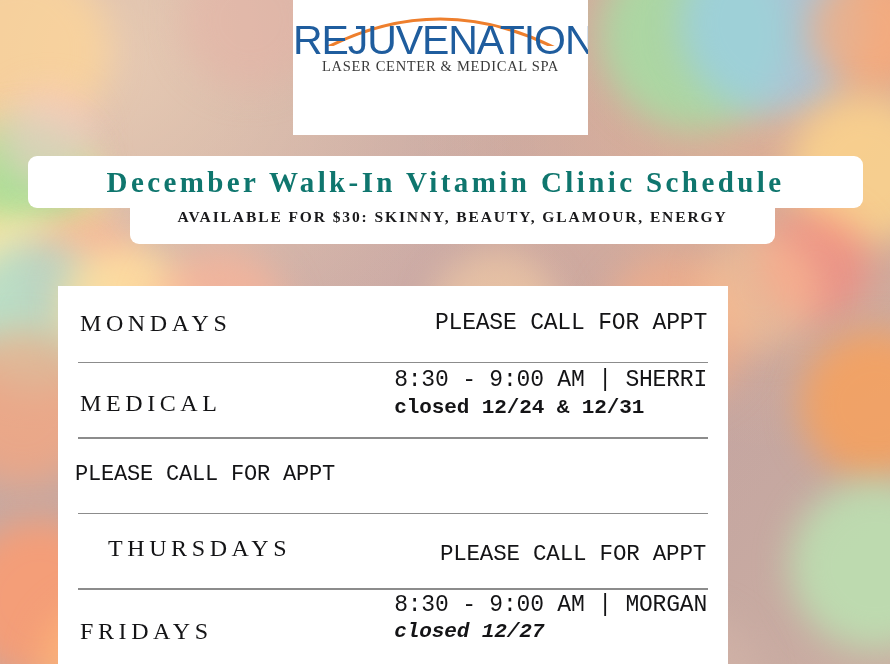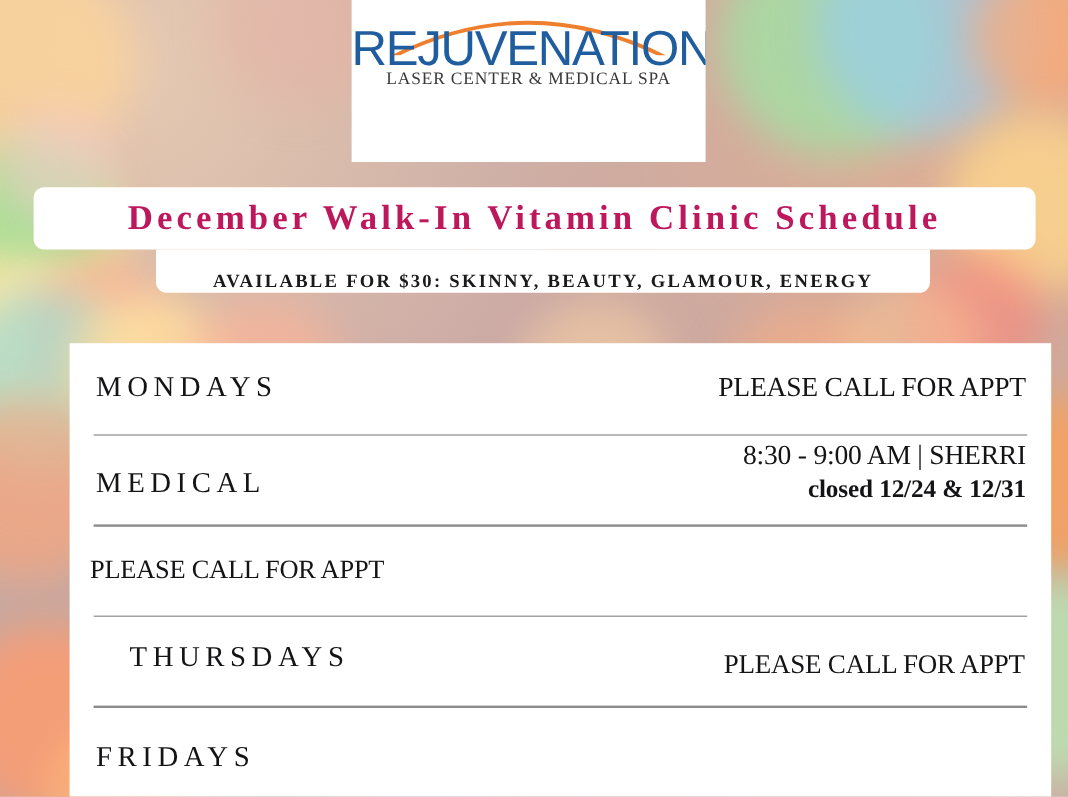--- a/index.html
+++ b/index.html
@@ -77,50 +77,50 @@
     border-radius: 9px;
     display: flex;
     align-items: center;
     justify-content: center;
   }
   #title-text {
     font-family: "Liberation Serif", serif;
     font-size: 29px;
     font-weight: 700;
     letter-spacing: 3.4px;
-    color: #be185d;
+    color: #0f766e;
     white-space: nowrap;
   }
 
   
   #subtitle-banner {
     position: absolute;
     left: 130px; top: 208px;
     width: 645px; height: 36px;
     background: #ffffff;
     border-bottom-left-radius: 9px;
     border-bottom-right-radius: 9px;
     display: flex;
-    align-items: flex-end;
+    align-items: flex-start;
     justify-content: center;
   }
   #subtitle-text {
     font-family: "Liberation Serif", serif;
     font-size: 15.5px;
     font-weight: 700;
     letter-spacing: 1.9px;
     color: #1a1a1c;
     white-space: nowrap;
   }
 
   
   #schedule-card {
     position: absolute;
     left: 58px; top: 286px;
-    width: 818px; height: 378px;
+    width: 670px; height: 378px;
     background: #ffffff;
   }
   #rows {
     position: absolute;
     left: 20px;
     right: 20px;
     top: 0;
     bottom: 0;
     display: flex;
     flex-direction: column;
@@ -142,22 +142,22 @@
   .day {
     font-family: "Liberation Serif", serif;
     font-size: 24px;
     font-weight: 400;
     letter-spacing: 4.6px;
     color: #141416;
     white-space: nowrap;
     padding-left: 2px;
   }
   .detail {
-    font-family: Liberation Serif, serif;
-    text-align: right;
+    font-family: Liberation Mono, monospace;
+    text-align: left;
     white-space: nowrap;
     padding-right: 3px;
   }
   .detail-main {
     font-size: 23px;
     font-weight: 400;
     letter-spacing: -0.2px;
     color: #141416;
     line-height: 1.16;
     display: block;
@@ -264,18 +264,22 @@
       <div class="row" id="row-thursdays">
         <div class="day">THURSDAYS</div>
         <div class="detail">
           <span class="detail-main">PLEASE CALL FOR APPT</span>
 
         </div>
       </div>
 
       <div class="row" id="row-fridays">
         <div class="day">FRIDAYS</div>
+        <div class="detail">
+          <span class="detail-main">8:30 - 9:00 AM | MORGAN</span>
+          <span class="detail-note italic">closed 12/27</span>
+        </div>
       </div>
 
     </div>
   </div>
 
 </div>
 
 </body></html>

